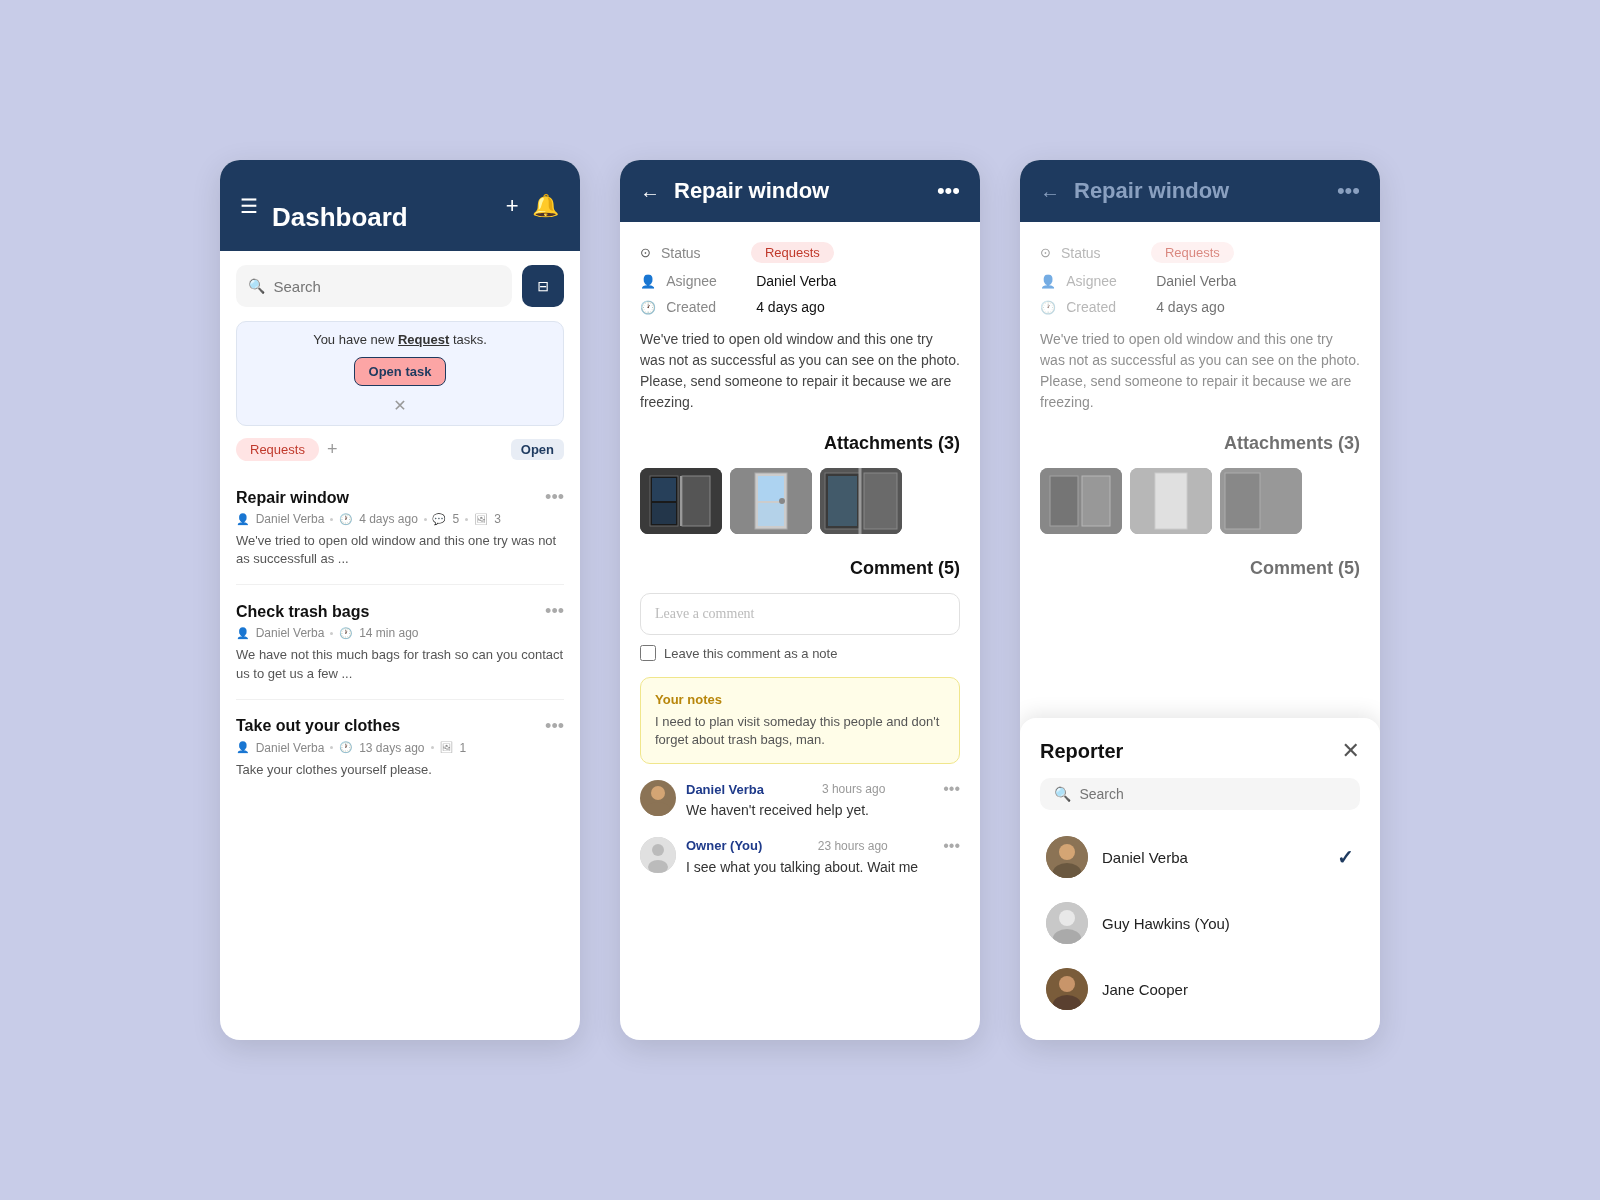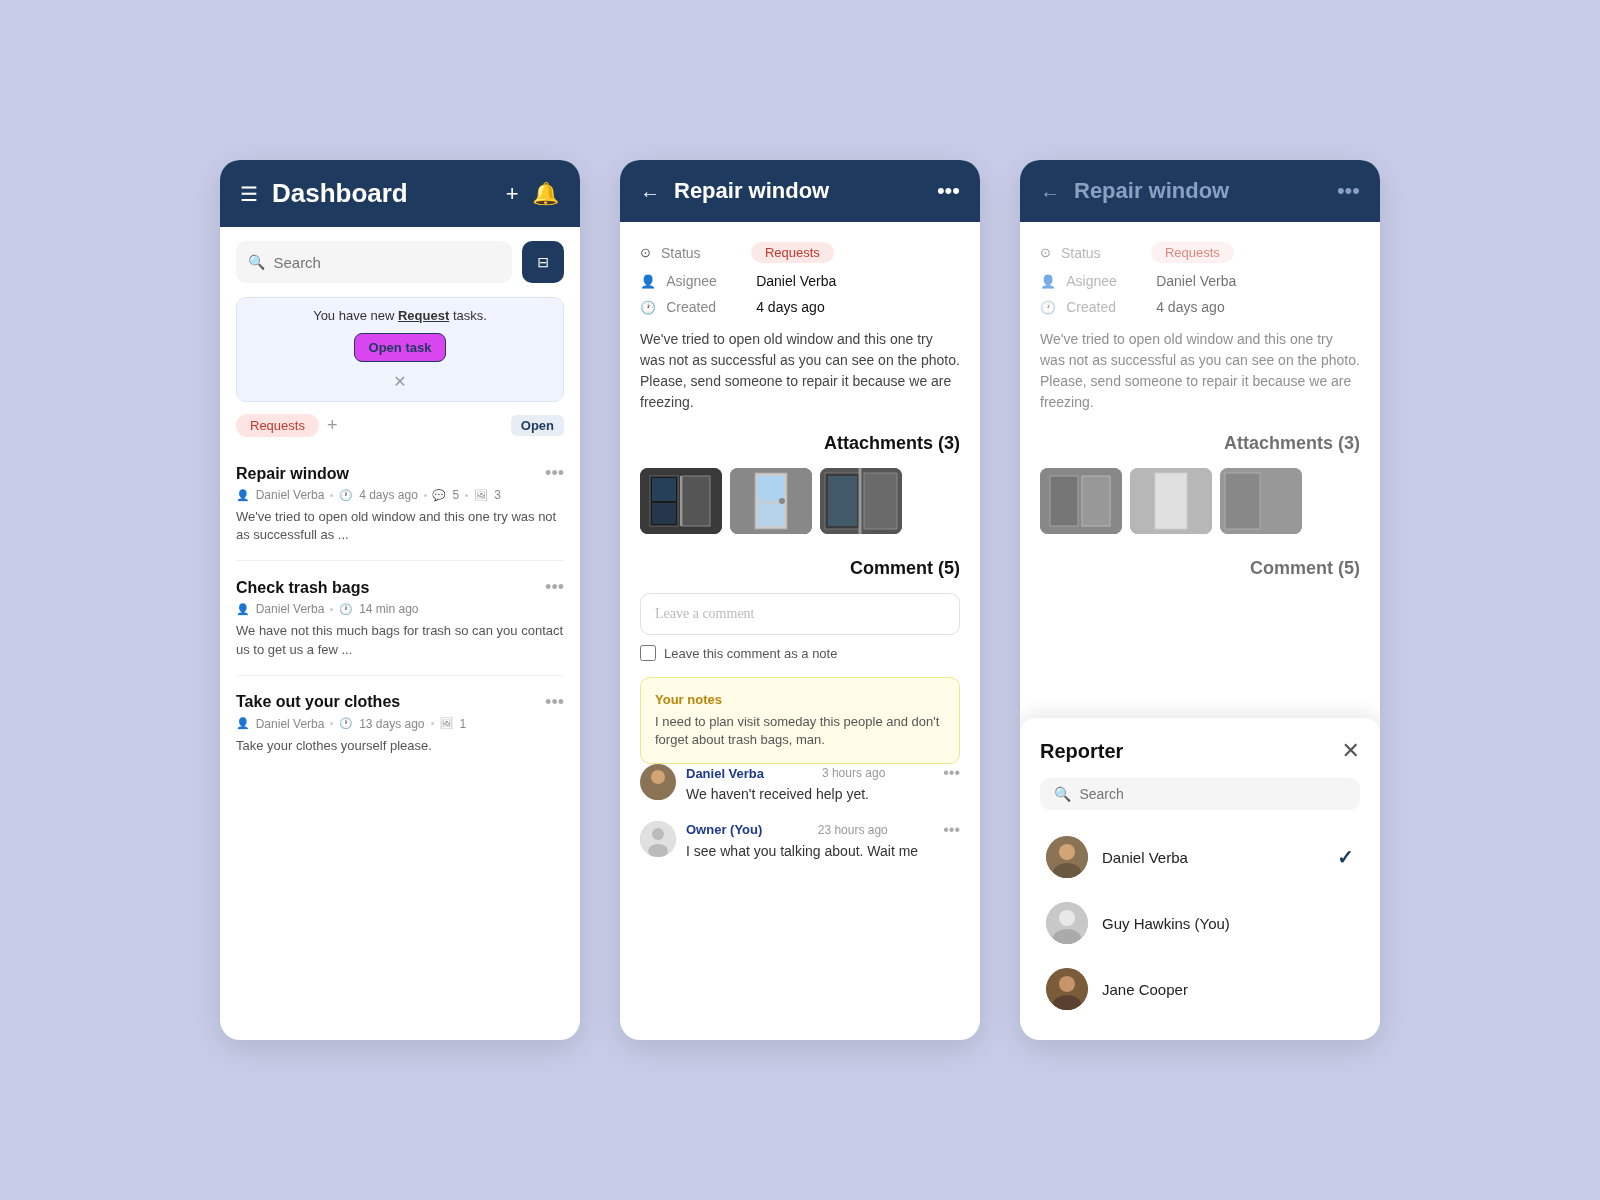--- a/index.html
+++ b/index.html
@@ -40,20 +40,21 @@
     .dashboard-header .menu-icon {
       color: #fff;
       font-size: 20px;
       cursor: pointer;
     }
     .dashboard-header .title {
       flex: 1;
       color: #fff;
       font-size: 26px;
       font-weight: 700;
+      margin-top: 24px;
     }
     .dashboard-header .plus-icon,
     .dashboard-header .bell-icon {
       color: #fff;
       font-size: 22px;
       cursor: pointer;
     }
 
     .search-row {
       padding: 14px 16px;
@@ -102,21 +103,21 @@
       display: flex;
       align-items: center;
       gap: 10px;
       font-size: 13px;
       color: #333;
       flex-direction: column;
     }
     .notification-bar .text { flex: 1; }
     .notification-bar .text u { font-weight: 600; }
     .notification-bar .open-task-btn {
-      background: #d946ef;
+      background: #fca5a5;
       border: 1.5px solid #1e3a5f;
       border-radius: 8px;
       padding: 6px 14px;
       font-size: 13px;
       font-weight: 600;
       color: #1e3a5f;
       cursor: pointer;
       white-space: nowrap;
     }
     .notification-bar .close-x {
@@ -309,20 +310,21 @@
       font-size: 13px;
       color: #555;
       margin-bottom: 16px;
     }
     .note-checkbox-row input[type=checkbox] { width: 16px; height: 16px; }
 
     .your-notes-box {
       background: #fffde8;
       border-radius: 10px;
       padding: 14px;
+      margin-bottom: 16px;
       border: 1px solid #f0e68c;
     }
     .your-notes-box .notes-title {
       font-size: 13px;
       color: #b8860b;
       font-weight: 600;
       margin-bottom: 6px;
     }
     .your-notes-box .notes-text {
       font-size: 13px;

